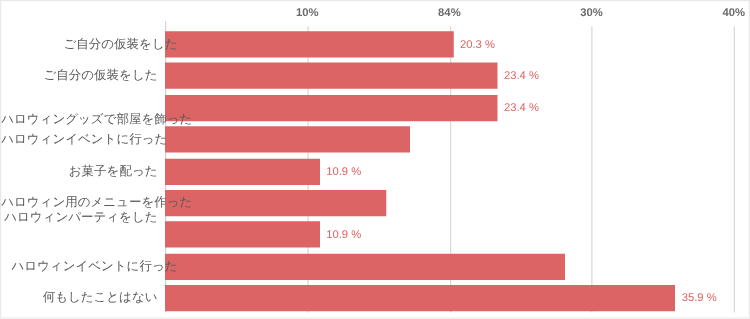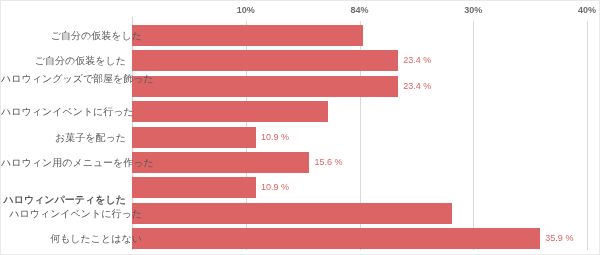--- a/index.html
+++ b/index.html
@@ -111,59 +111,59 @@
   <div id="plot-area">
     <div id="gridlines">
         <div class="gridline" style="left: 113.75px; background: rgb(217, 217, 217);"></div>
         <div class="gridline" style="left: 227.5px; background: rgb(217, 217, 217);"></div>
         <div class="gridline" style="left: 341.25px; background: rgb(217, 217, 217);"></div>
         <div class="gridline" style="left: 455px; background: rgb(217, 217, 217);"></div>
       </div>
     <div id="bars">
         <div class="row" style="top: 4px; width: 455px;">
           <div class="bar" title="ご自分の仮装をした" style="width: 230.912px; background: rgb(221, 100, 100);"></div>
+          <div class="val-label" style="left: 230.912px; color: rgb(221, 100, 100);">20.3 %</div>
         </div>
         <div class="row" style="top: 29.4px; width: 455px;">
           <div class="bar" title="お子さんを仮装した" style="width: 266.175px; background: rgb(221, 100, 100);"></div>
           <div class="val-label" style="left: 266.175px; color: rgb(221, 100, 100);">23.4 %</div>
         </div>
         <div class="row" style="top: 54.8px; width: 455px;">
           <div class="bar" title="ハロウィングッズで部屋を飾った" style="width: 266.175px; background: rgb(221, 100, 100);"></div>
           <div class="val-label" style="left: 266.175px; color: rgb(221, 100, 100);">23.4 %</div>
         </div>
         <div class="row" style="top: 80.2px; width: 455px;">
           <div class="bar" title="ハロウィン用のお菓子を作った" style="width: 195.65px; background: rgb(221, 100, 100);"></div>
         </div>
         <div class="row" style="top: 105.6px; width: 455px;">
           <div class="bar" title="お菓子を配った" style="width: 123.987px; background: rgb(221, 100, 100);"></div>
           <div class="val-label" style="left: 123.987px; color: rgb(221, 100, 100);">10.9 %</div>
         </div>
         <div class="row" style="top: 131px; width: 455px;">
           <div class="bar" title="ハロウィン用のメニューを作った" style="width: 177.45px; background: rgb(221, 100, 100);"></div>
-          <div class="val-label" style="left: 177.45px; color: rgb(221, 100, 100);">15.6 %</div>
         </div>
         <div class="row" style="top: 156.4px; width: 455px;">
           <div class="bar" title="ハロウィンパーティをした" style="width: 123.987px; background: rgb(221, 100, 100);"></div>
           <div class="val-label" style="left: 123.987px; color: rgb(221, 100, 100);">10.9 %</div>
         </div>
         <div class="row" style="top: 181.8px; width: 455px;">
           <div class="bar" title="ハロウィンイベントに行った" style="width: 319.637px; background: rgb(221, 100, 100);"></div>
         </div>
         <div class="row" style="top: 207.2px; width: 455px;">
           <div class="bar" title="何もしたことはない" style="width: 408.363px; background: rgb(221, 100, 100);"></div>
           <div class="val-label" style="left: 408.363px; color: rgb(221, 100, 100);">35.9 %</div>
         </div>
       </div>
   </div>
 
   <div id="cat-labels">
       <div class="cat-label" style="position: absolute; left: 16px; width: 125px; top: 24px;">ご自分の仮装をした</div>
       <div class="cat-label" style="position: absolute; left: 0px; width: 125px; top: 49.4px;">ご自分の仮装をした</div>
-      <div class="cat-label" style="position: absolute; left: 0px; width: 125px; top: 67px;">ハロウィングッズで部屋を飾った</div>
+      <div class="cat-label" style="position: absolute; left: 0px; width: 125px; top: 84px;">ハロウィングッズで部屋を飾った</div>
       <div class="cat-label" style="position: absolute; left: 0px; width: 125px; top: 100.2px;">ハロウィンイベントに行った</div>
       <div class="cat-label" style="position: absolute; left: 0px; width: 125px; top: 125.6px;">お菓子を配った</div>
       <div class="cat-label" style="position: absolute; left: 0px; width: 125px; top: 151px;">ハロウィン用のメニューを作った</div>
-      <div class="cat-label" style="position: absolute; left: 0px; width: 125px; top: 188px; font-weight: bold;">ハロウィンパーティをした</div>
+      <div class="cat-label" style="position: absolute; left: 0px; width: 125px; top: 163px;">ハロウィンパーティをした</div>
       <div class="cat-label" style="position: absolute; left: 0px; width: 141px; top: 201.8px;">ハロウィンイベントに行った</div>
-      <div class="cat-label" style="position: absolute; left: 16px; width: 125px; top: 227.2px;">何もしたことはない</div>
+      <div class="cat-label" style="position: absolute; left: 0px; width: 125px; top: 227.2px;">何もしたことはない</div>
     </div>
 
 </div>
 
 </body></html>

